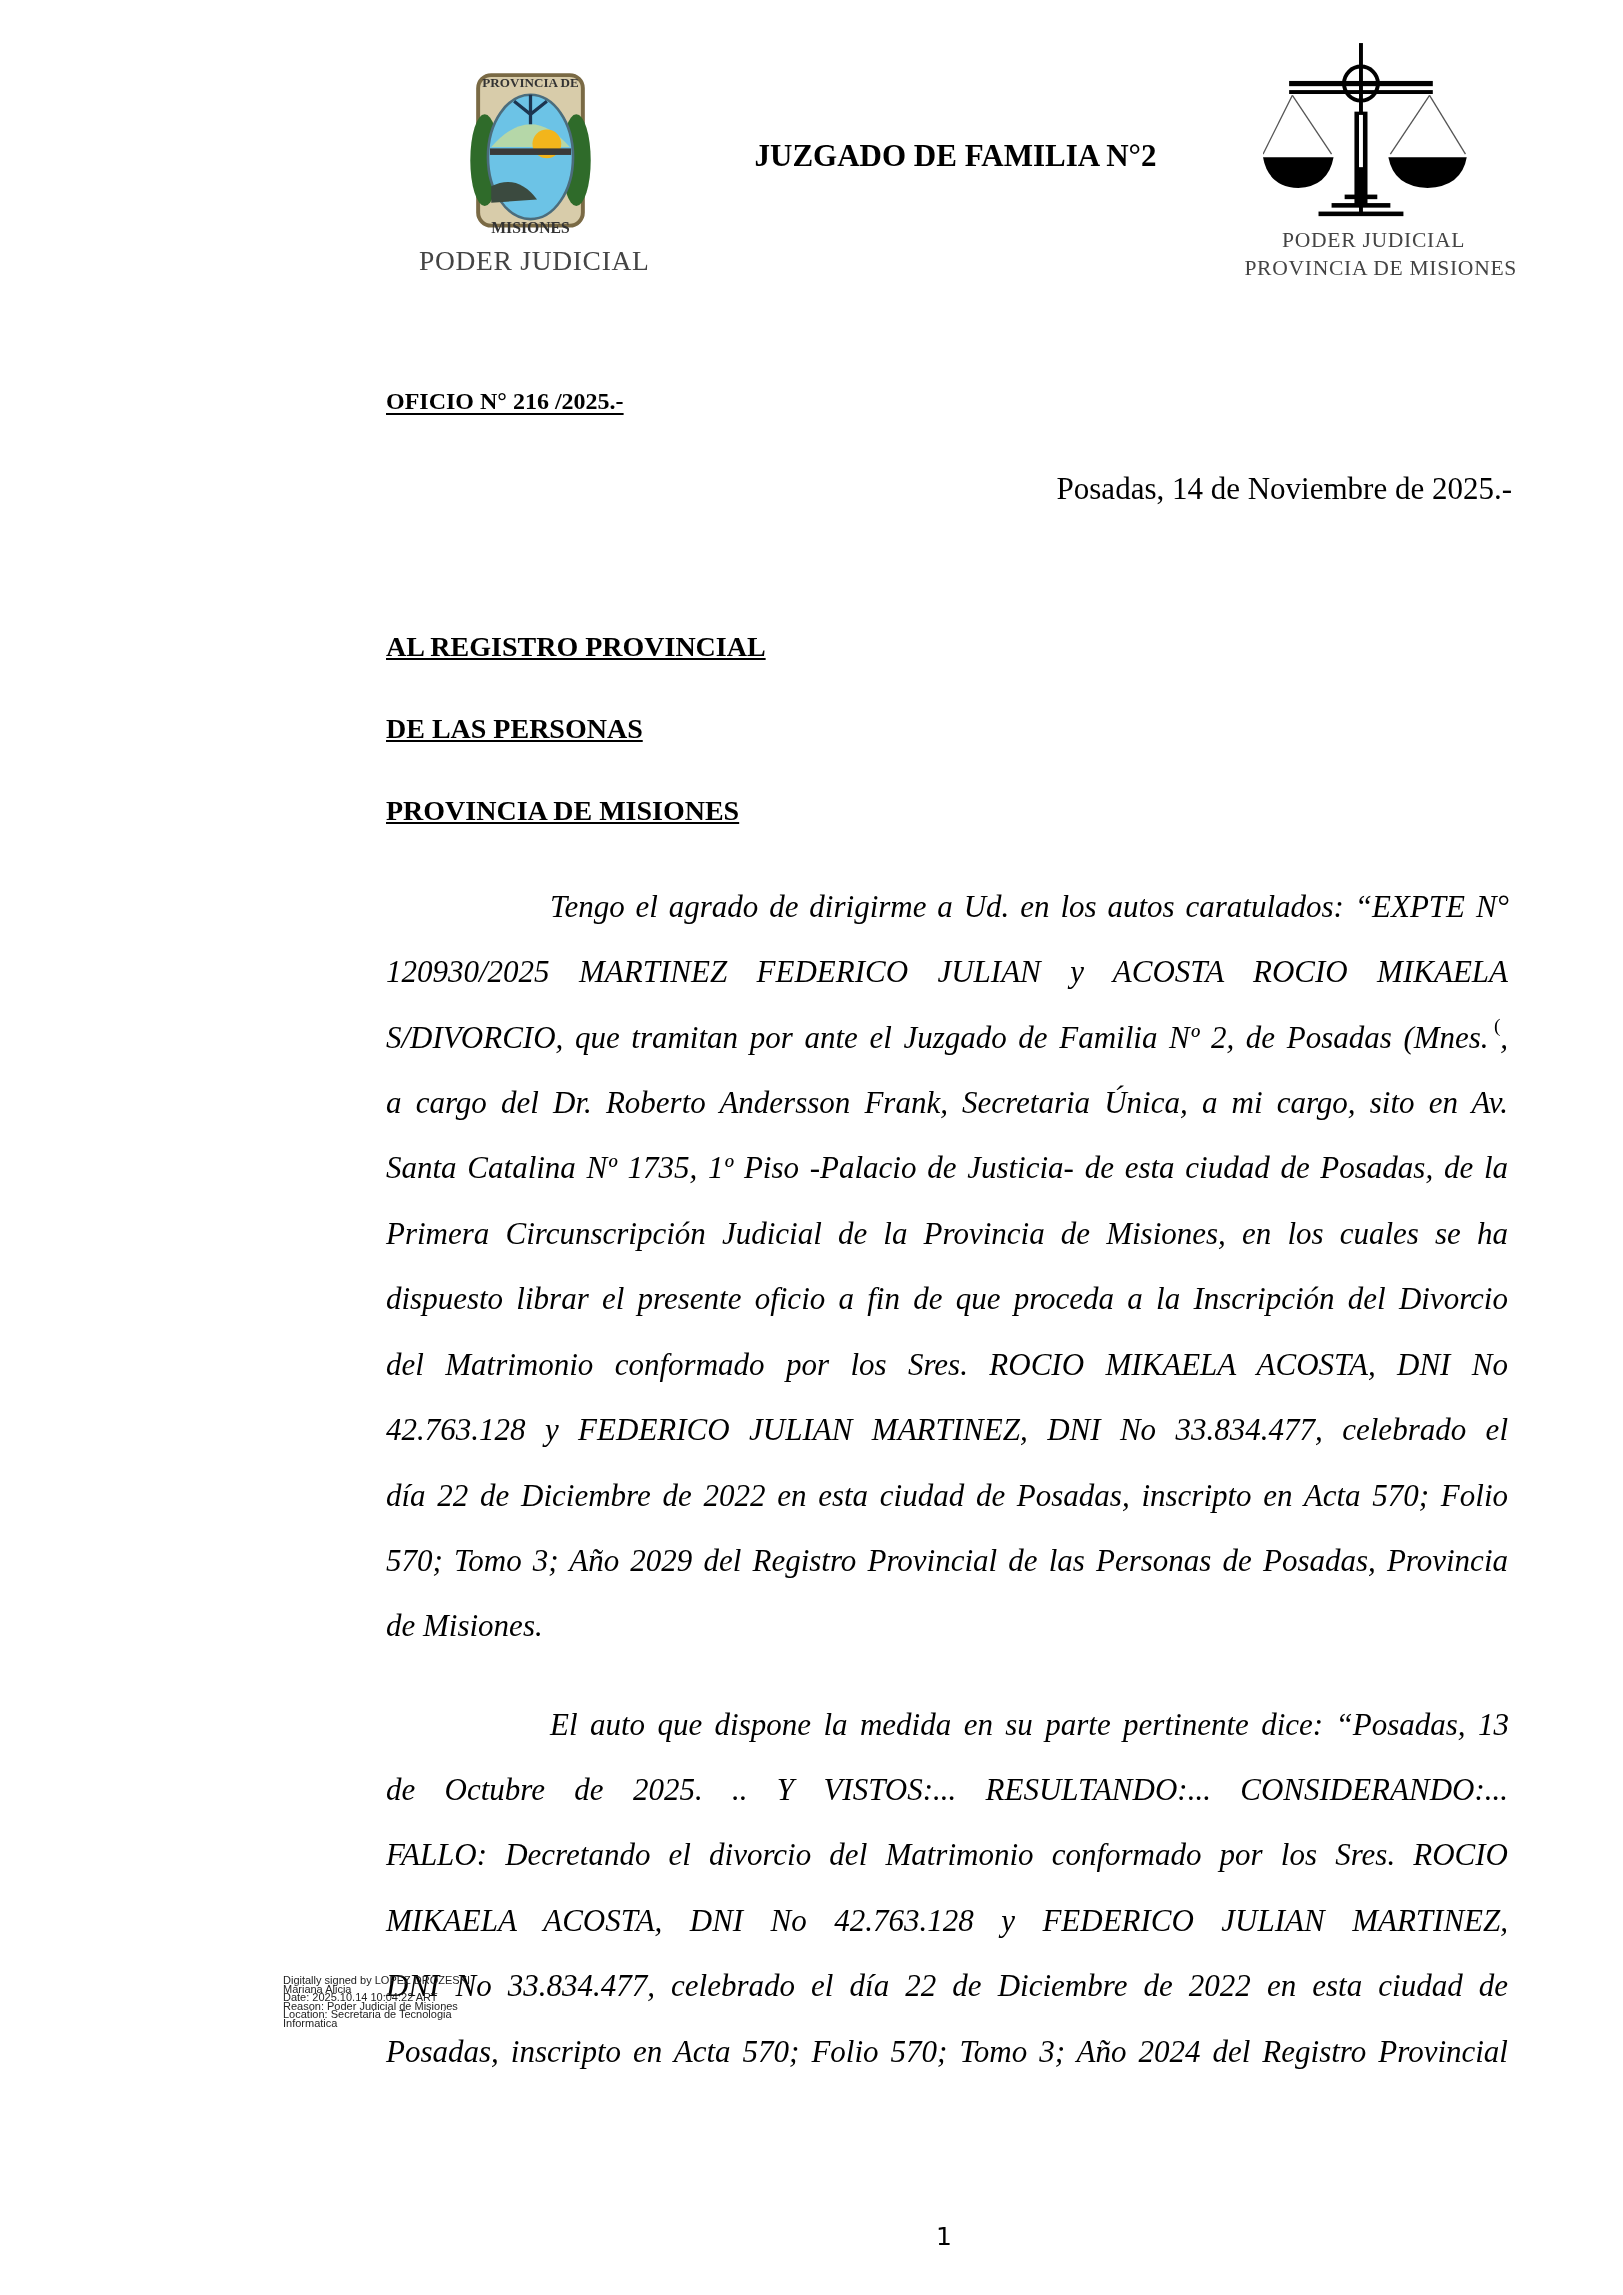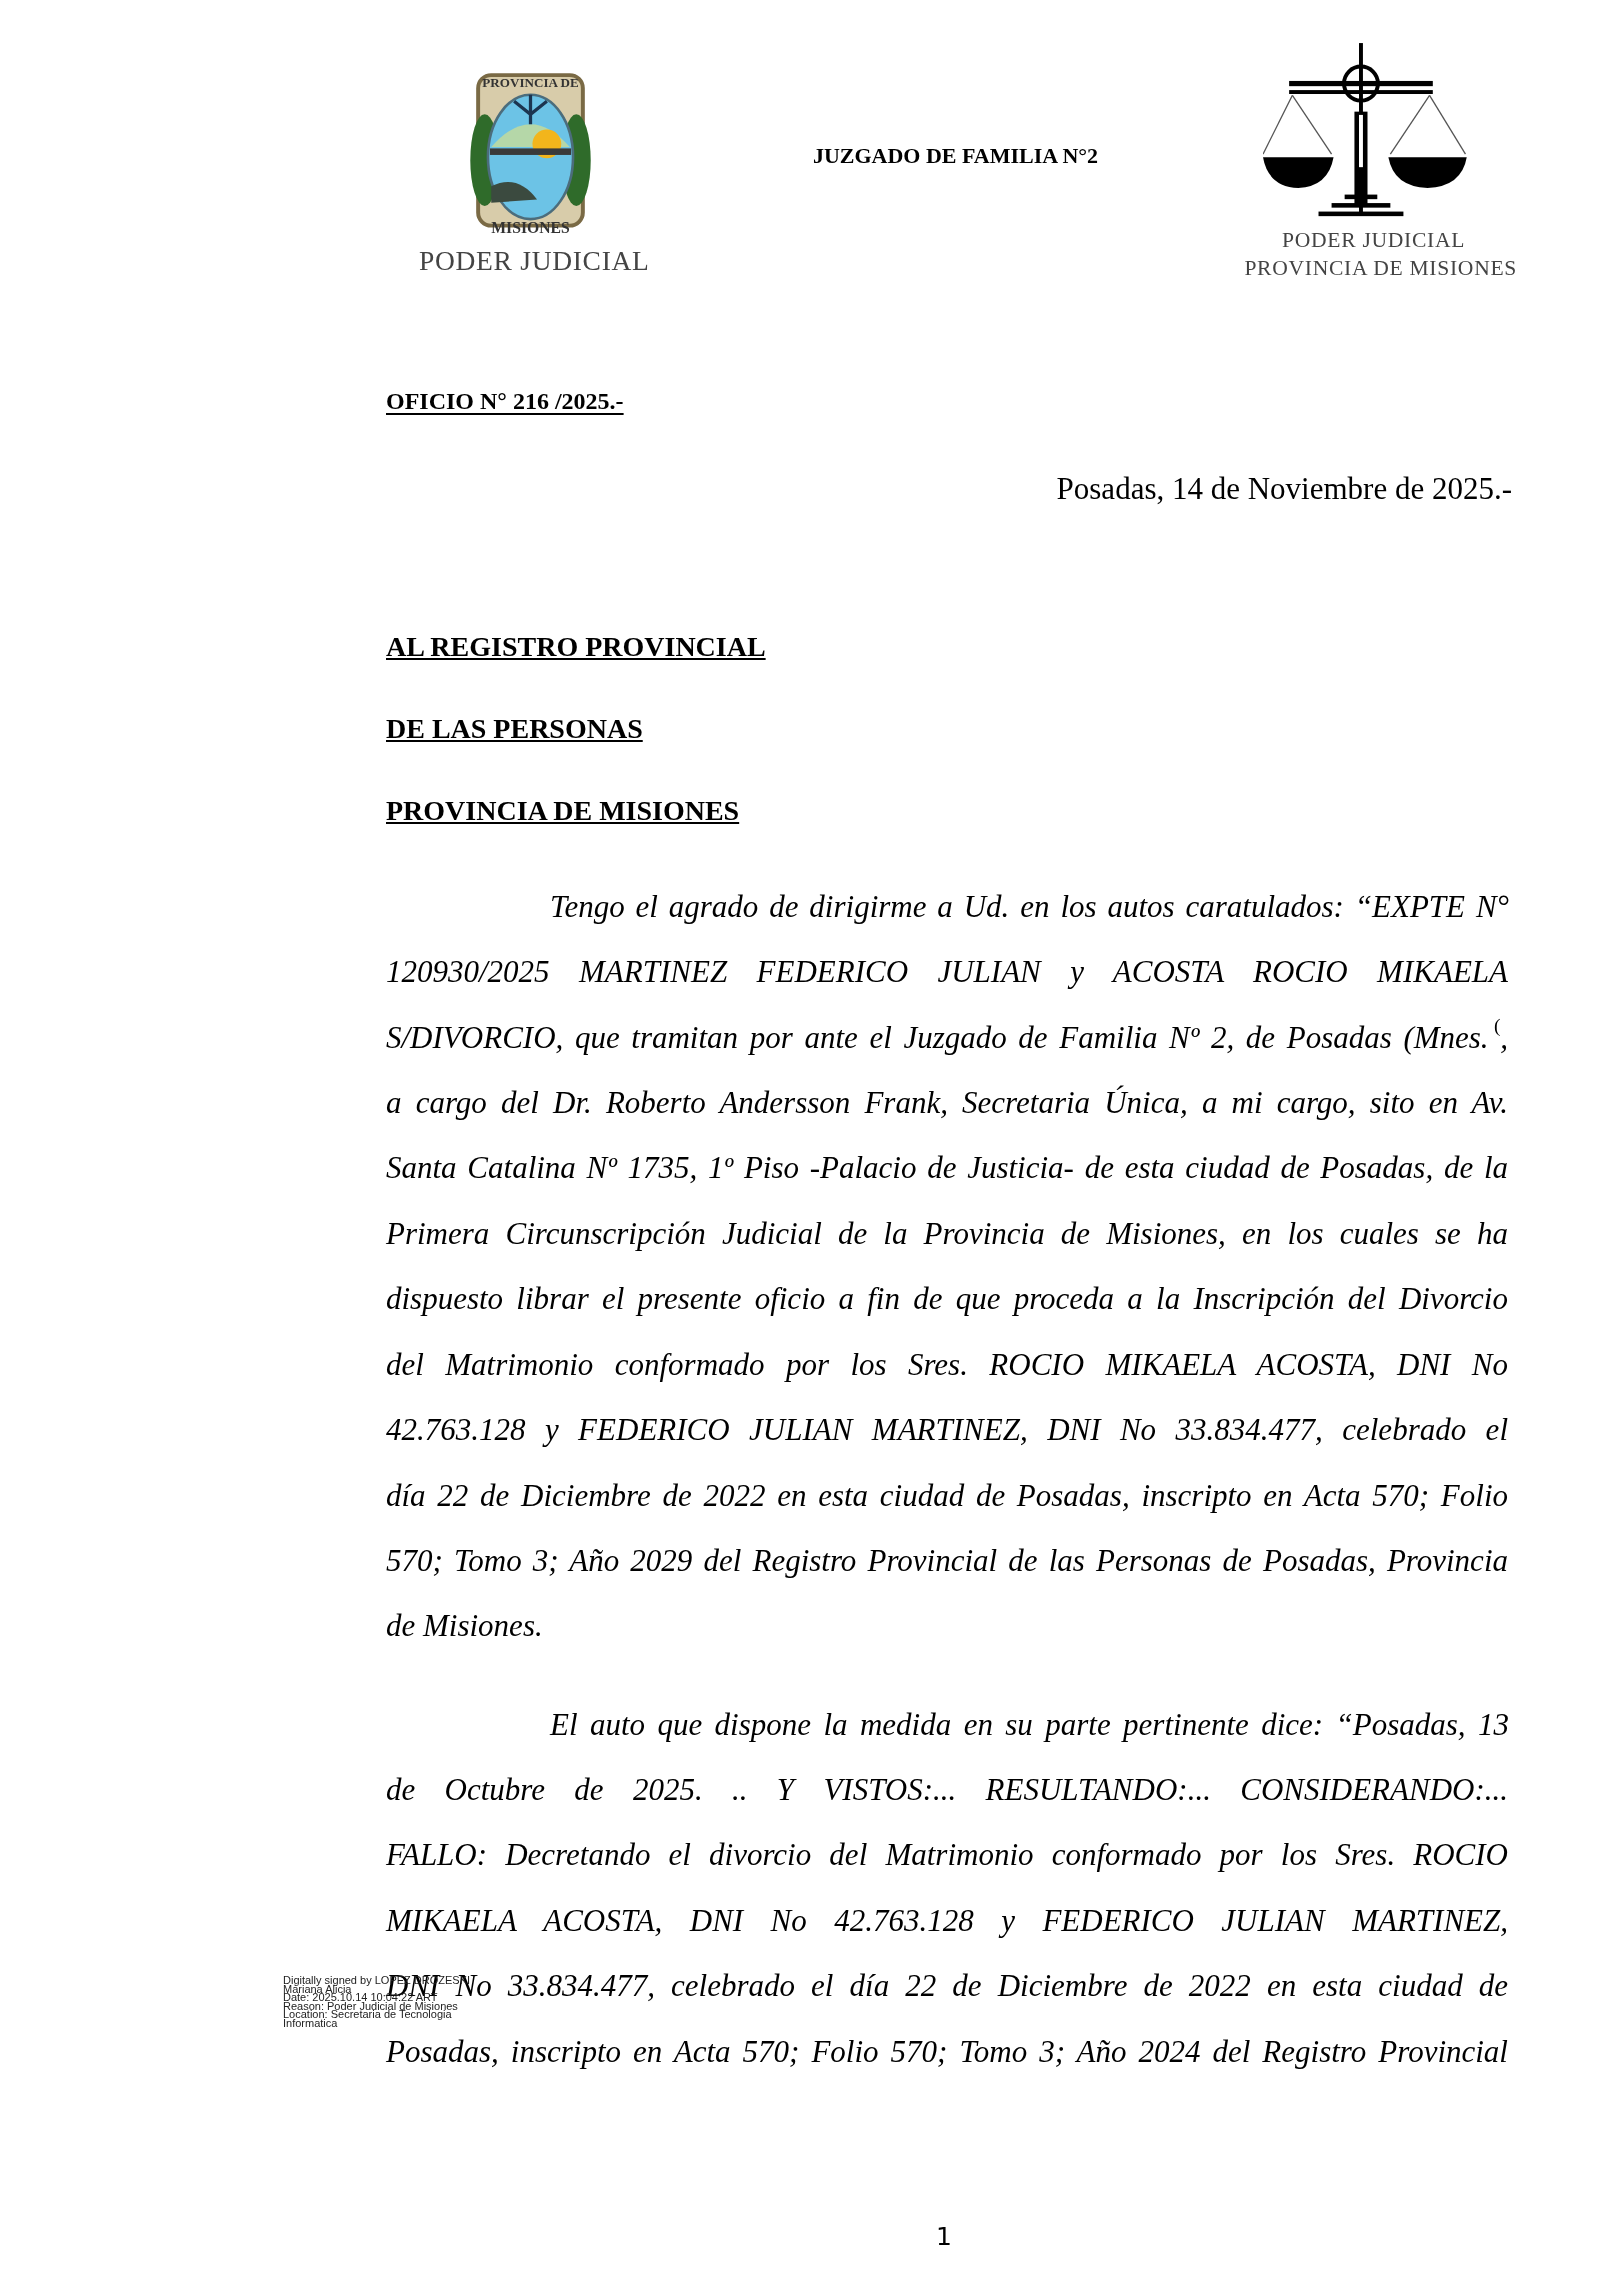--- a/index.html
+++ b/index.html
@@ -4,21 +4,21 @@
   <style>
     html, body { margin: 0; padding: 0; background: #ffffff; }
     body { width: 1623px; height: 2295px; position: relative; overflow: hidden; font-family: "Liberation Serif", serif; color: #000; }
     .abs { position: absolute; }
 
     
     .logo-left { left: 406px; top: 62px; width: 249px; height: 226px; }
     .logo-left .crest { position: absolute; left: 59px; top: 0; width: 131px; height: 180px; }
     .logo-left .crest-caption { position: absolute; left: 13px; top: 183px; width: 236px; font-size: 27.5px; color: #444; letter-spacing: 0.7px; white-space: nowrap; }
 
-    .court-header { left: 687px; top: 137px; width: 537px; text-align: center; font-weight: bold; font-size: 22px; line-height: 38px; }
+    .court-header { left: 687px; top: 137px; width: 537px; text-align: center; font-weight: bold; font-size: 31px; line-height: 38px; }
 
     .logo-right { left: 1230px; top: 43px; width: 275px; height: 249px; }
     .logo-right svg { position: absolute; left: 33px; top: 0; }
     .logo-right .cap1 { position: absolute; left: 52px; top: 185px; font-size: 21.6px; color: #444; letter-spacing: 0.7px; white-space: nowrap; }
     .logo-right .cap2 { position: absolute; left: 14.4px; top: 213px; font-size: 21.6px; color: #444; letter-spacing: 0.7px; white-space: nowrap; }
 
     
     .oficio { left: 386px; top: 388px; font-weight: bold; font-size: 24px; text-decoration: underline; text-underline-offset: 3.9px; white-space: nowrap; }
     .fecha { right: 111px; top: 471px; font-size: 31px; white-space: nowrap; margin-left: 28px; }
     .dest { left: 386px; font-weight: bold; font-size: 28px; white-space: nowrap; text-decoration: underline; }

